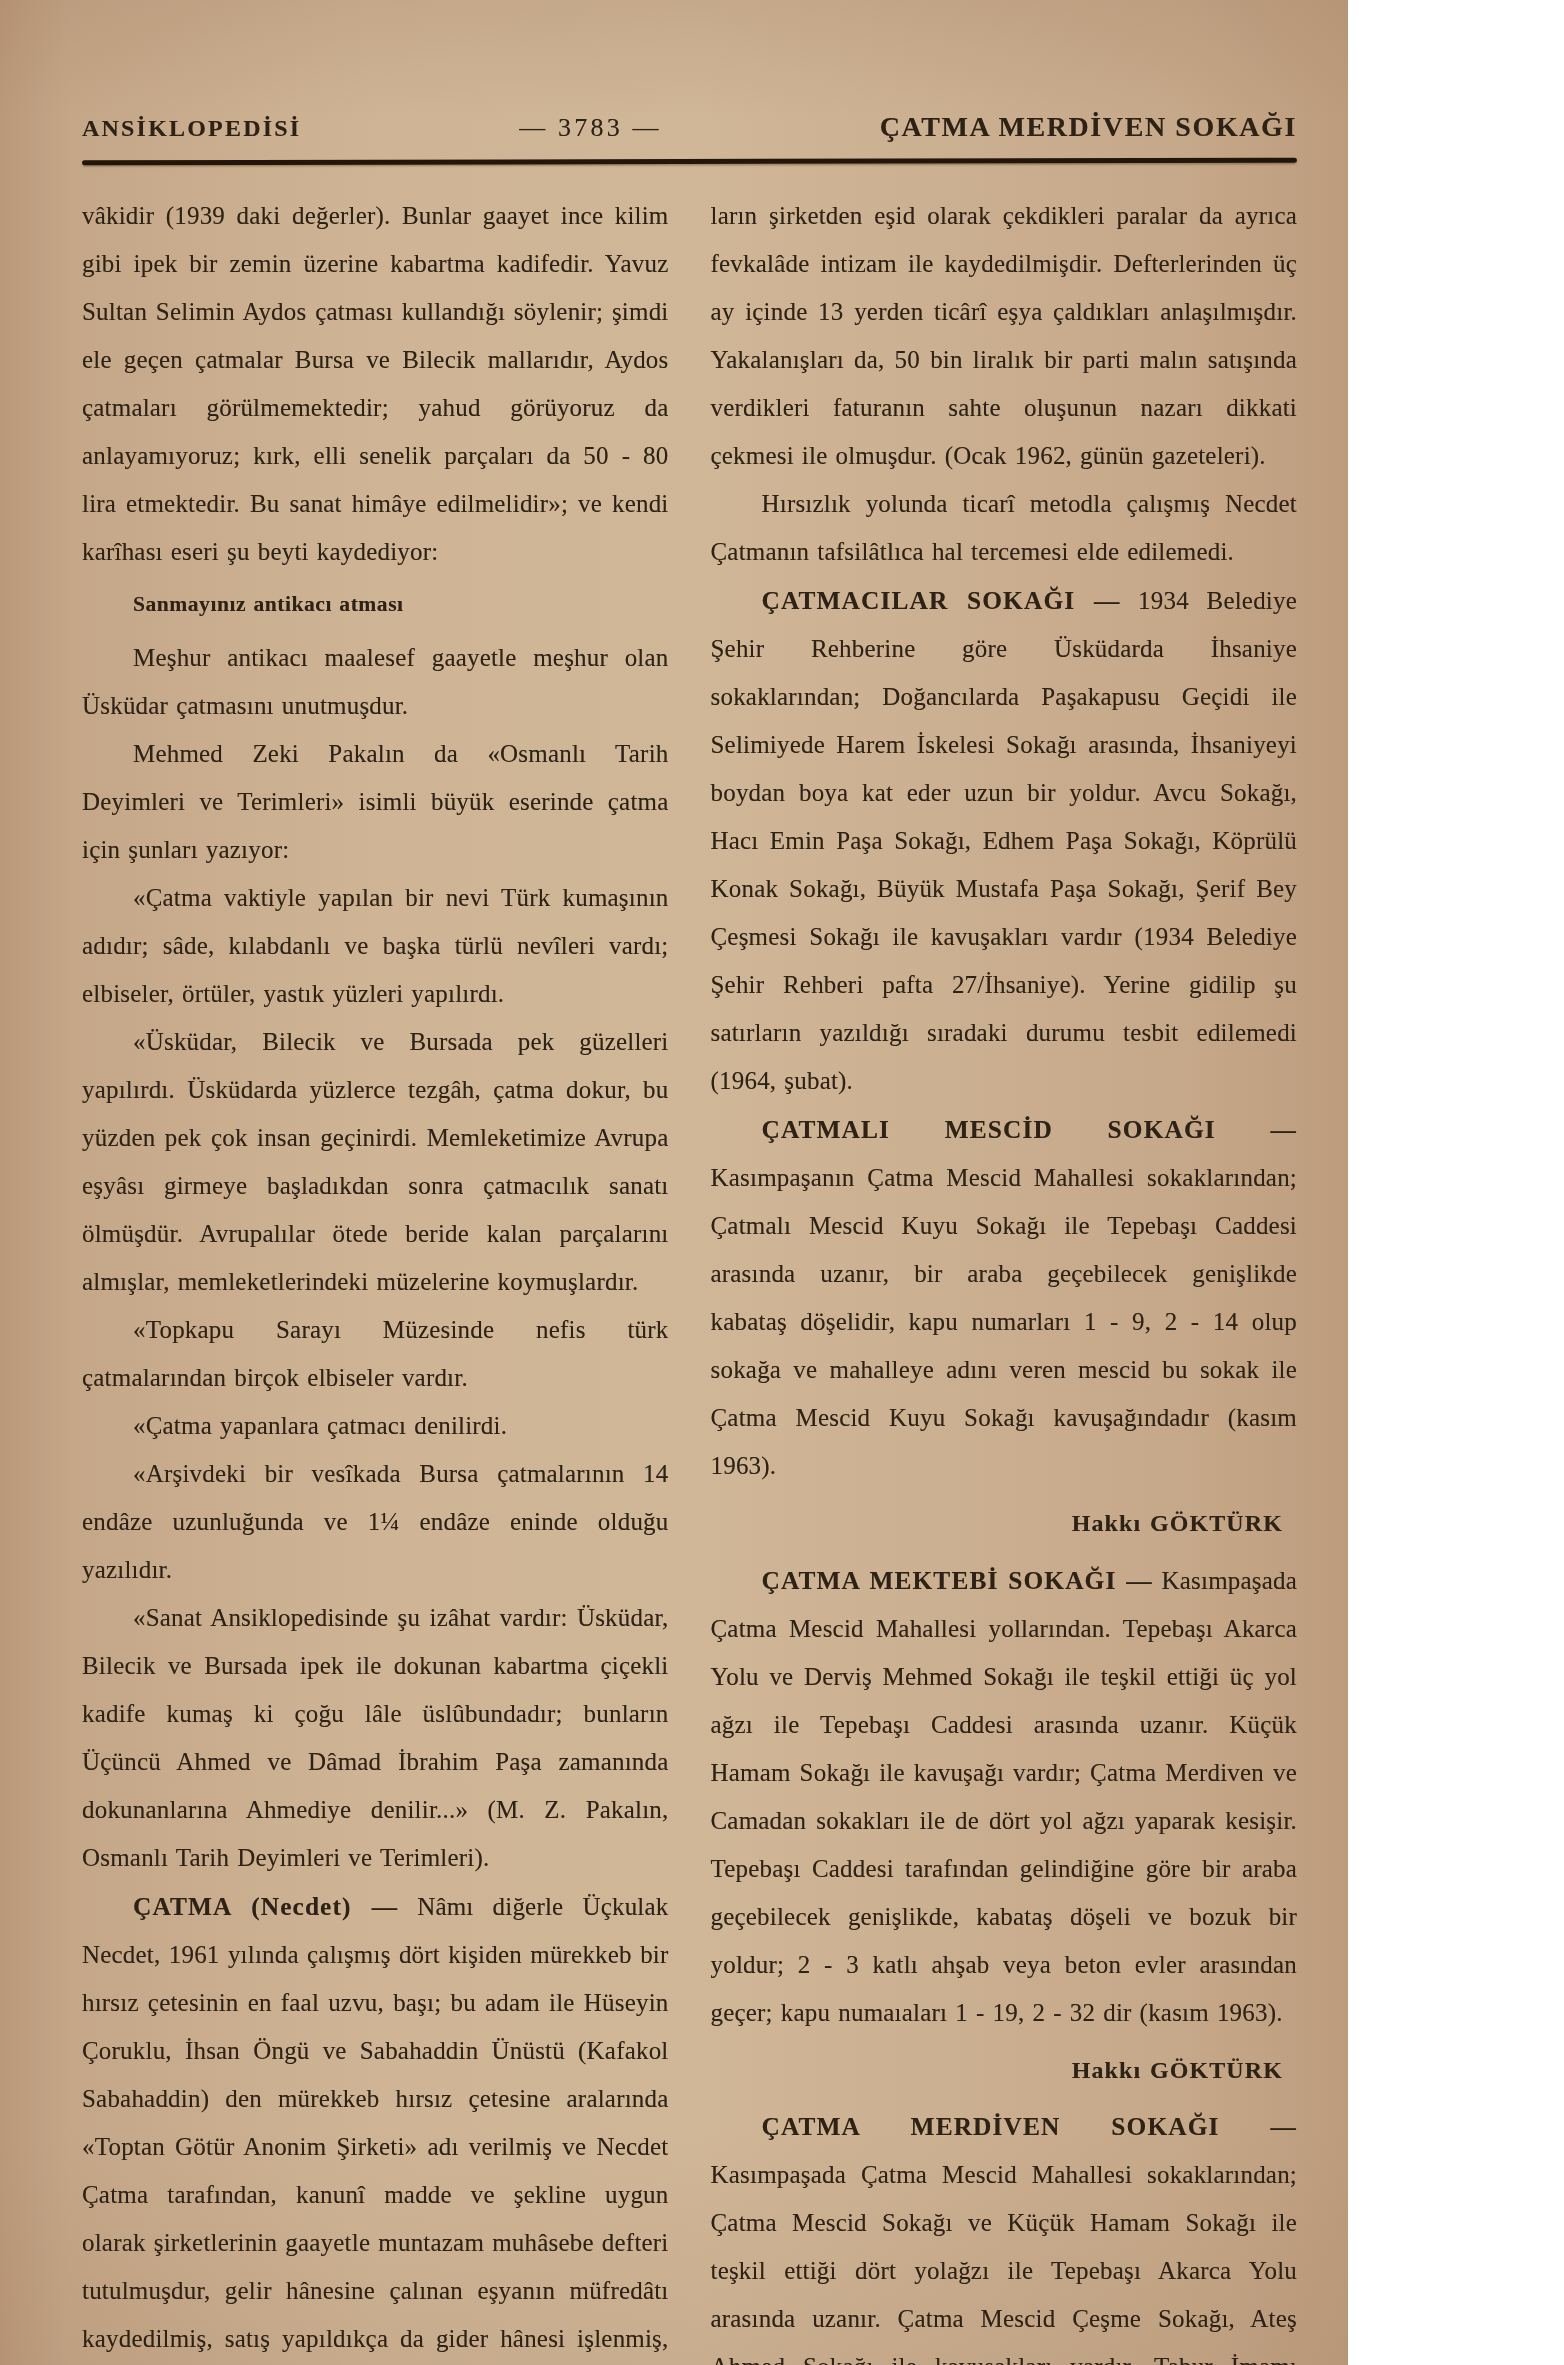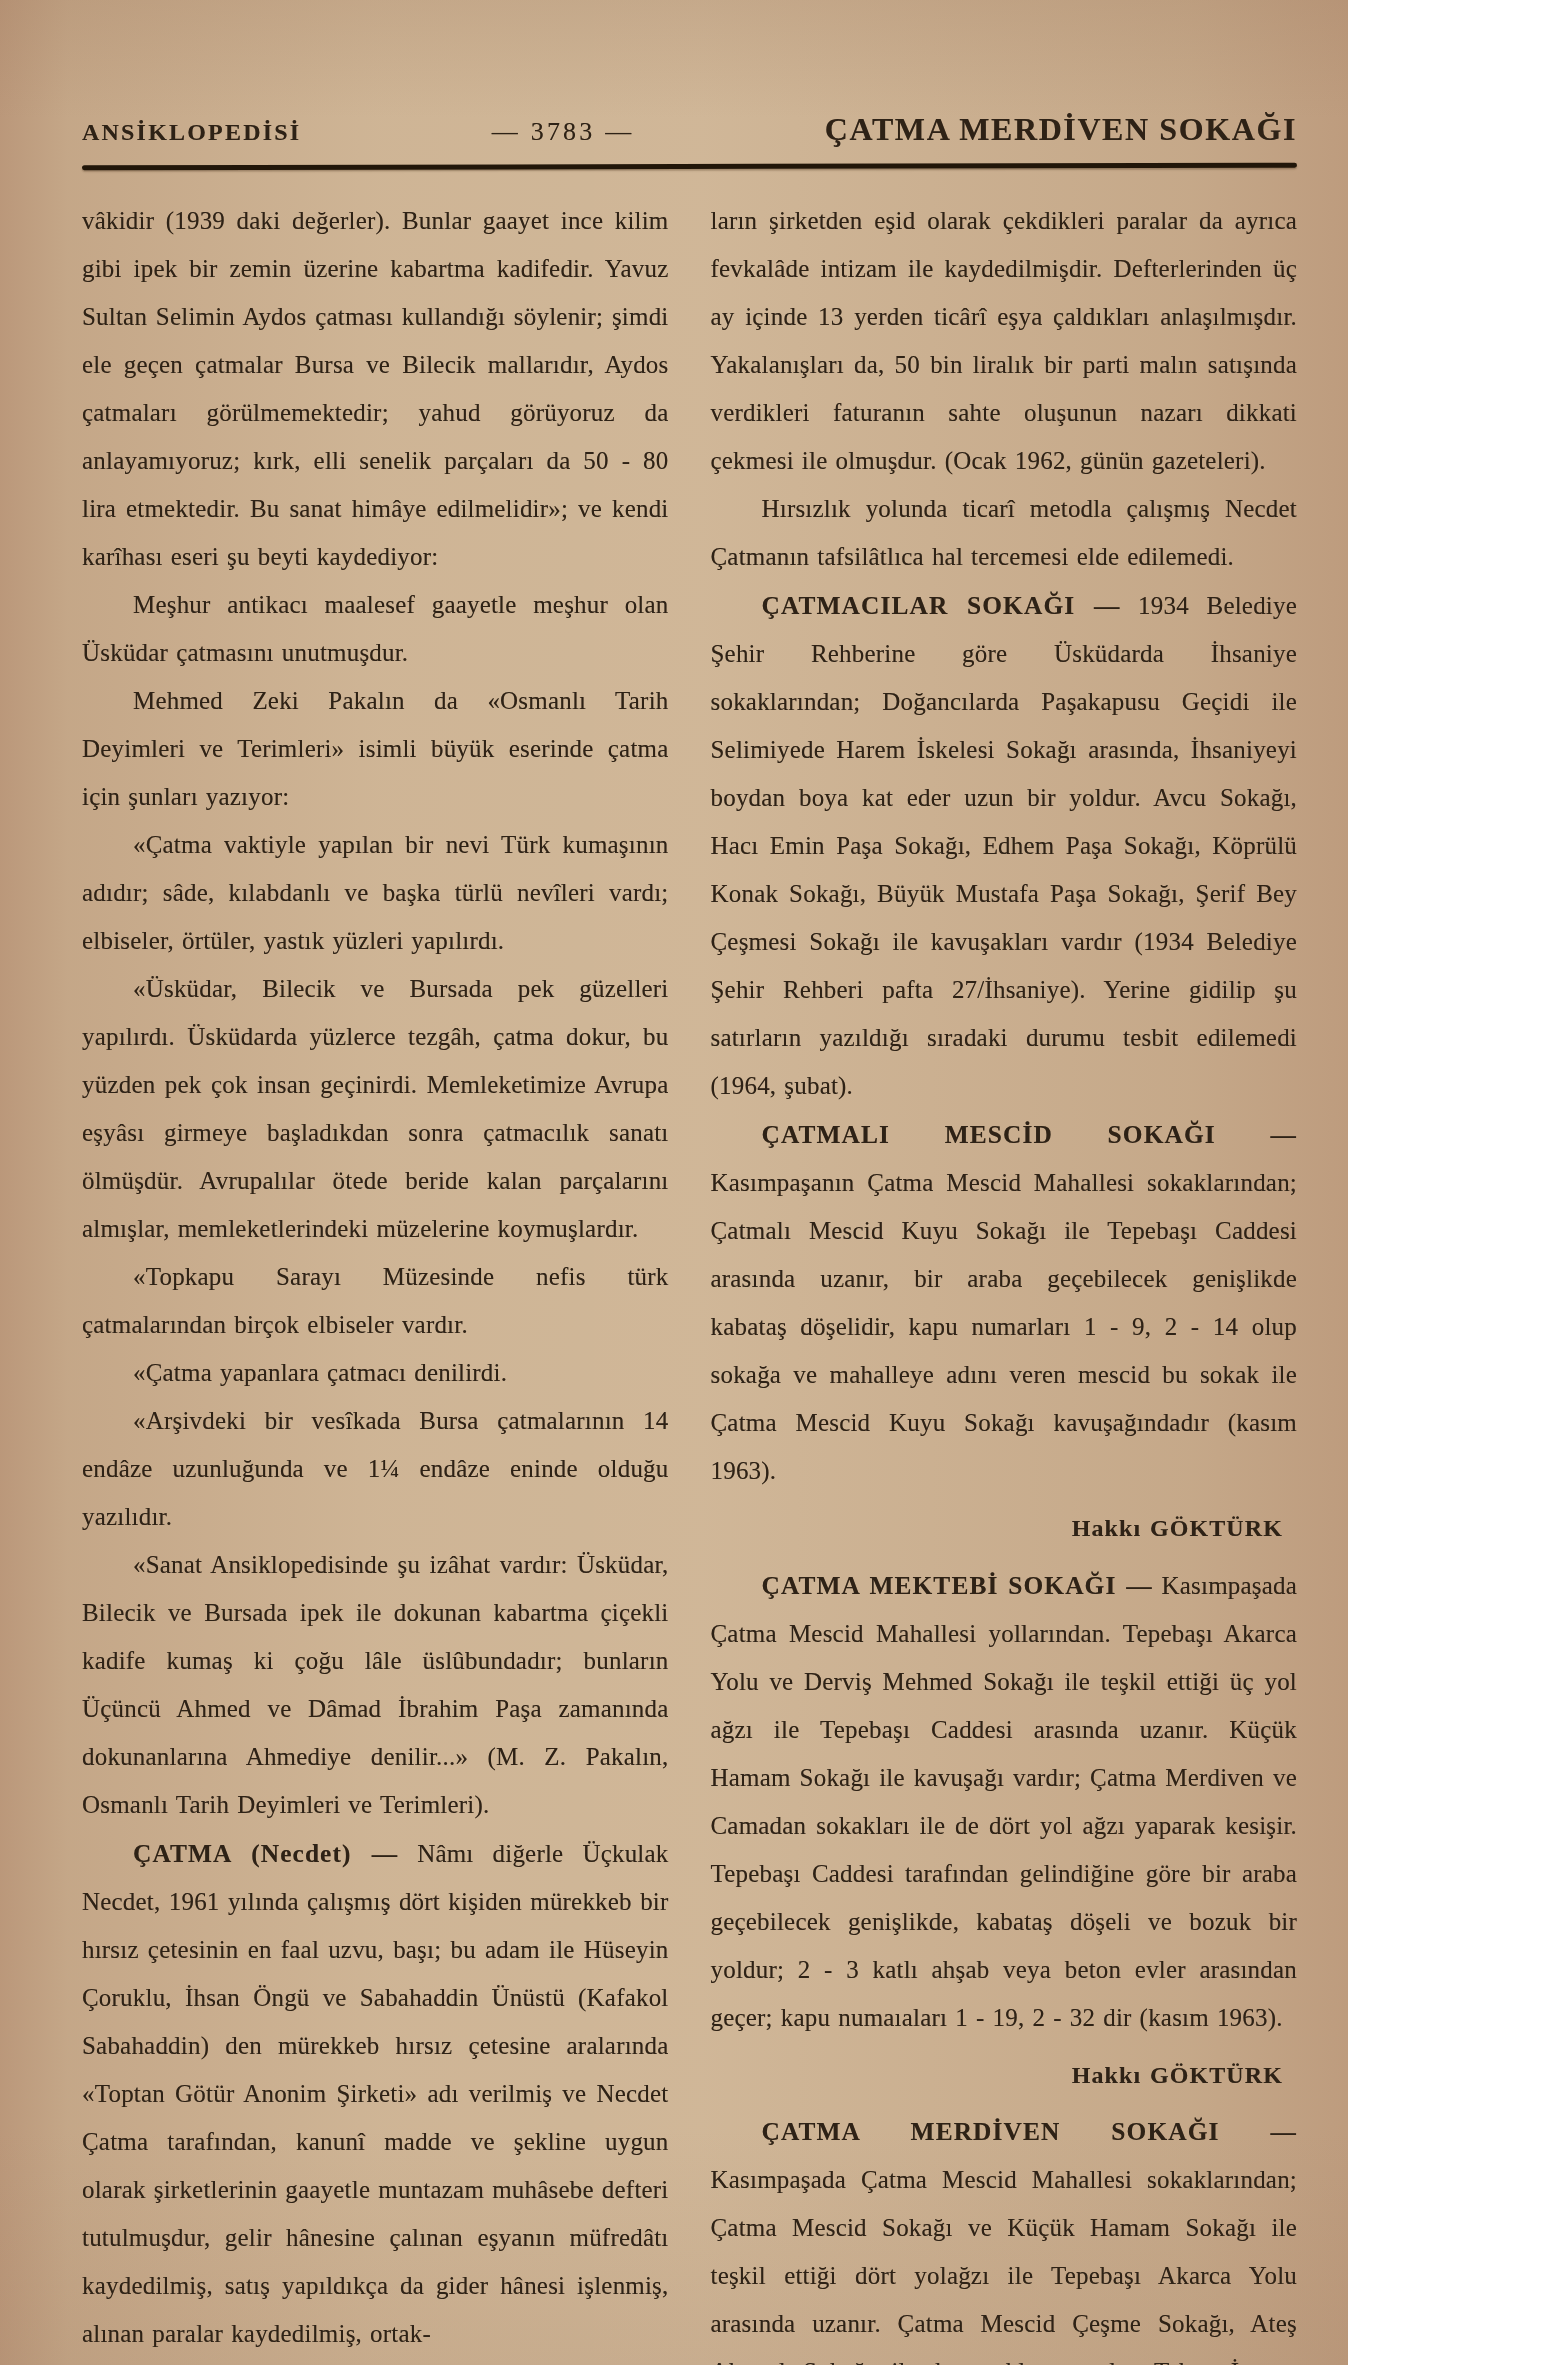--- a/index.html
+++ b/index.html
@@ -33,21 +33,21 @@
     font-size: 24px;
     letter-spacing: 2.2px;
   }
   .running-head .head-center {
     font-size: 26px;
     font-weight: 400;
     letter-spacing: 3.2px;
     text-align: center;
   }
   .running-head .head-right {
-    font-size: 32px;
+    font-size: 28px;
     letter-spacing: 1.6px;
   }
   .head-rule {
     height: 4.9px;
     margin: 16px 51px 0 82px;
     background: #211609;
     border-radius: 2.7px;
     box-shadow: 0 1.6px 1.6px rgba(70,45,22,0.35);
     transform: rotate(-0.12deg);
   }
@@ -112,20 +112,21 @@
     <span class="head-left">ANSİKLOPEDİSİ</span>
     <span class="head-center">— 3783 —</span>
     <span class="head-right">ÇATMA MERDİVEN SOKAĞI</span>
   </div>
 
   <div class="head-rule"></div>
 
   <div class="columns">
     <div class="col">
         <p class="para plain"><span>vâkidir (1939 daki değerler). Bunlar gaayet ince kilim gibi ipek bir zemin üzerine kabartma kadifedir. Yavuz Sultan Selimin Aydos çatması kullandığı söylenir; şimdi ele geçen çatmalar Bursa ve Bilecik mallarıdır, Aydos çatmaları görülmemektedir; yahud görüyoruz da anlayamıyoruz; kırk, elli senelik parçaları da 50 - 80 lira etmektedir. Bu sanat himâye edilmelidir»; ve kendi karîhası eseri şu beyti kaydediyor:</span></p>
+        <p class="para verse verse-first"><span>Sanmayınız antikacı atması</span></p>
         <p class="para indent"><span>Meşhur antikacı maalesef gaayetle meşhur olan Üsküdar çatmasını unutmuşdur.</span></p>
         <p class="para indent"><span>Mehmed Zeki Pakalın da «Osmanlı Tarih Deyimleri ve Terimleri» isimli büyük eserinde çatma için şunları yazıyor:</span></p>
         <p class="para indent"><span>«Çatma vaktiyle yapılan bir nevi Türk kumaşının adıdır; sâde, kılabdanlı ve başka türlü nevîleri vardı; elbiseler, örtüler, yastık yüzleri yapılırdı.</span></p>
         <p class="para indent"><span>«Üsküdar, Bilecik ve Bursada pek güzelleri yapılırdı. Üsküdarda yüzlerce tezgâh, çatma dokur, bu yüzden pek çok insan geçinirdi. Memleketimize Avrupa eşyâsı girmeye başladıkdan sonra çatmacılık sanatı ölmüşdür. Avrupalılar ötede beride kalan parçalarını almışlar, memleketlerindeki müzelerine koymuşlardır.</span></p>
         <p class="para indent"><span>«Topkapu Sarayı Müzesinde nefis türk çatmalarından birçok elbiseler vardır.</span></p>
         <p class="para indent"><span>«Çatma yapanlara çatmacı denilirdi.</span></p>
         <p class="para indent"><span>«Arşivdeki bir vesîkada Bursa çatmalarının 14 endâze uzunluğunda ve 1¼ endâze eninde olduğu yazılıdır.</span></p>
         <p class="para indent"><span>«Sanat Ansiklopedisinde şu izâhat vardır: Üsküdar, Bilecik ve Bursada ipek ile dokunan kabartma çiçekli kadife kumaş ki çoğu lâle üslûbundadır; bunların Üçüncü Ahmed ve Dâmad İbrahim Paşa zamanında dokunanlarına Ahmediye denilir...» (M. Z. Pakalın, Osmanlı Tarih Deyimleri ve Terimleri).</span></p>
         <p class="para entry"><span class="entry-lead">ÇATMA (Necdet) —</span> <span>Nâmı diğerle Üçkulak Necdet, 1961 yılında çalışmış dört kişiden mürekkeb bir hırsız çetesinin en faal uzvu, başı; bu adam ile Hüseyin Çoruklu, İhsan Öngü ve Sabahaddin Ünüstü (Kafakol Sabahaddin) den mürekkeb hırsız çetesine aralarında «Toptan Götür Anonim Şirketi» adı verilmiş ve Necdet Çatma tarafından, kanunî madde ve şekline uygun olarak şirketlerinin gaayetle muntazam muhâsebe defteri tutulmuşdur, gelir hânesine çalınan eşyanın müfredâtı kaydedilmiş, satış yapıldıkça da gider hânesi işlenmiş, alınan paralar kaydedilmiş, ortak-</span></p>
       </div>

